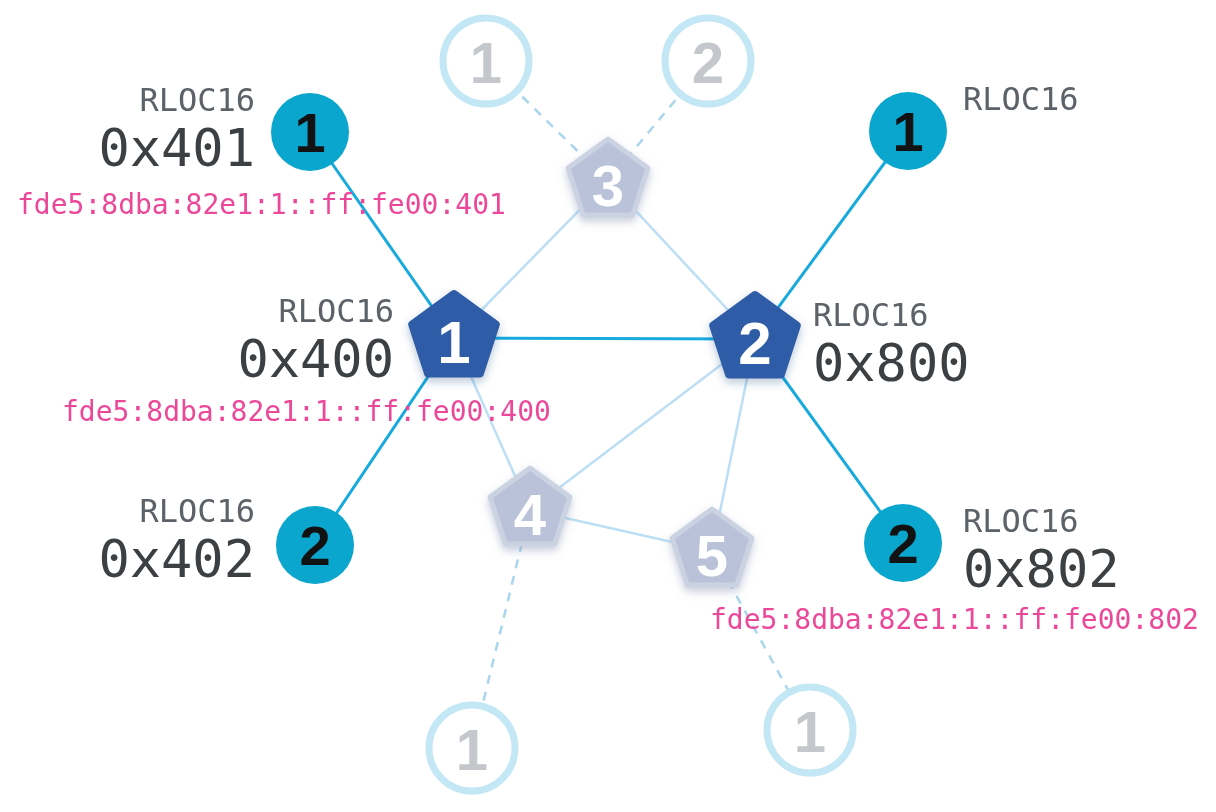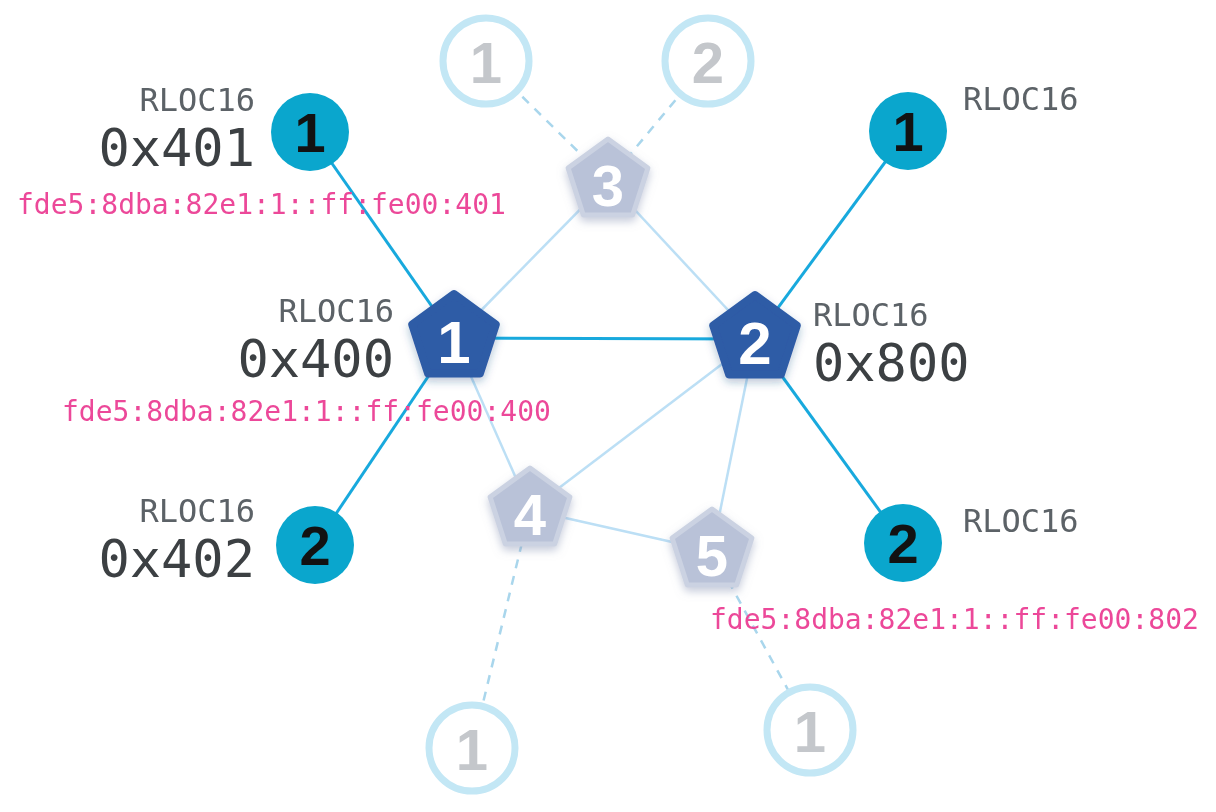--- a/index.html
+++ b/index.html
@@ -135,19 +135,20 @@
   <div class="label-block label-right" style="left:813px;top:302px;">
     <div class="rloc-caption">RLOC16</div>
     <div class="rloc-value">0x800</div>
   </div>
   <div class="label-block label-left" style="right:961px;top:498px;">
     <div class="rloc-caption">RLOC16</div>
     <div class="rloc-value">0x402</div>
   </div>
   <div class="label-block label-right" style="left:963px;top:508px;">
     <div class="rloc-caption">RLOC16</div>
+    <div class="rloc-value">0x802</div>
   </div>
 
   <div class="ipv6" style="left:17px;top:190px;">fde5:8dba:82e1:1::ff:fe00:401</div>
   <div class="ipv6" style="left:15px;top:397px;margin-left:47px;">fde5:8dba:82e1:1::ff:fe00:400</div>
   <div class="ipv6" style="left:710px;top:605px;">fde5:8dba:82e1:1::ff:fe00:802</div>
 
 </div>
 
 </body></html>

